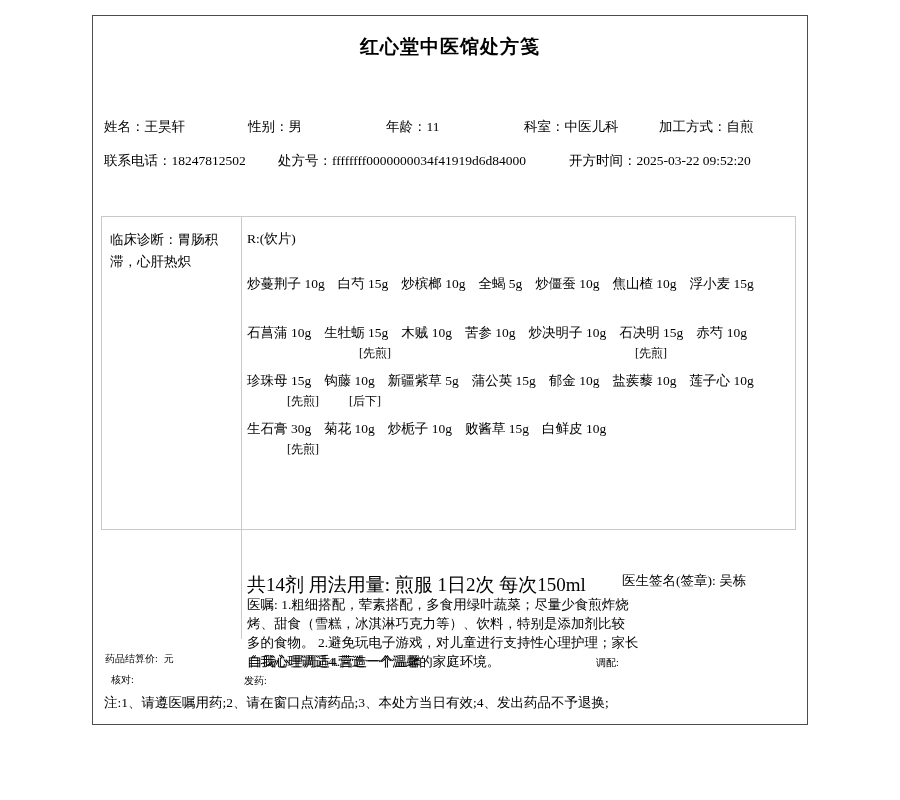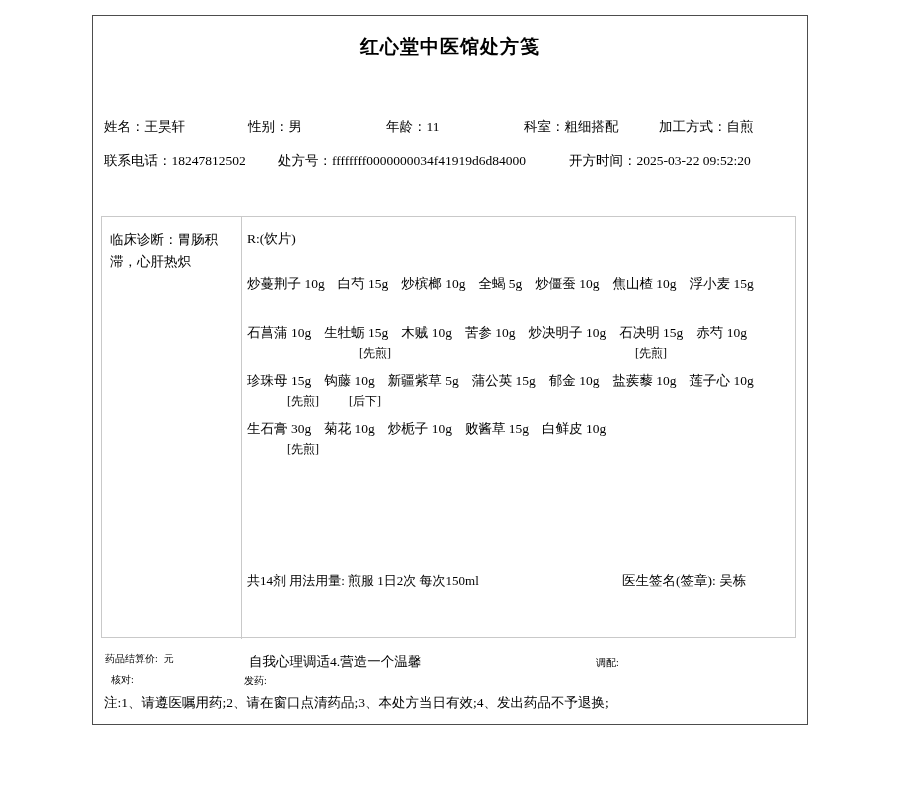--- a/index.html
+++ b/index.html
@@ -11,42 +11,42 @@
   .title {
     position:absolute; top:18px; left:0; width:100%;
     text-align:center; font-size:19px; font-weight:bold; letter-spacing:1px;
   }
   .field { position:absolute; font-size:13.5px; white-space:nowrap; }
   .r1 { top:102px; } .r2 { top:136px; }
   .f-name { left:11px; } .f-sex { left:155px; } .f-age { left:293px; } .f-dept { left:431px; } .f-proc { left:566px; }
   .f-phone { left:11px; } .f-rxno { left:185px; } .f-time { left:476px; }
 
   .rx-box {
-    position:absolute; left:8px; top:200px; width:695px; height:422px;
+    position:absolute; left:8px; top:200px; width:695px; height:314px;
     border:1px solid #c9c9c9; overflow:visible;
   }
   .diag-cell {
     position:absolute; left:0; top:0; width:140px; height:422px;
     border-right:1px solid #c9c9c9; padding:12px 8px 0 8px;
     font-size:13.5px; line-height:22px;
   }
   .rx-header { position:absolute; left:145px; top:13px; font-size:13.5px; }
 
   .herb-row { position:absolute; left:145px; height:20px; font-size:13.5px; white-space:nowrap; }
   .herb { margin-right:13px; }
   .hr0 { top:58px; } .hr1 { top:107px; } .hr2 { top:155px; } .hr3 { top:203px; }
 
   .tag-row { position:absolute; left:145px; width:548px; height:18px; font-size:12px; }
   .tag { position:absolute; top:0; white-space:nowrap;margin-top:43px; }
   .tag-0-0 { left:112px; } .tag-0-1 { left:388px; }
   .tag-1-0 { left:40px; }  .tag-1-1 { left:102px; }
   .tag-2-0 { left:40px; }
   .tr0 { top:85px; } .tr1 { top:133px; } .tr2 { top:181px; }
 
-  .usage-line { position:absolute; left:145px; top:355px; font-size:13px; white-space:nowrap; }
+  .usage-line { position:absolute; left:145px; top:355px; font-size:19px; white-space:nowrap; }
   .doctor-sign { position:absolute; left:520px; top:355px; font-size:13.5px; white-space:nowrap; }
 
   .advice { position:absolute; left:145px; top:378px; width:400px; font-size:13.5px; }
   .advice-line { line-height:19px; white-space:nowrap; }
   .advice-ghost {
     position:absolute; left:147px; top:436px; font-size:13.5px; white-space:nowrap;text-align:right;
   }
 
   .footer-item { position:absolute; font-size:10px; white-space:nowrap; }
   .ft-price { left:12px; top:636px; }
@@ -59,21 +59,21 @@
 </head>
 <body>
 
 <div class="paper">
 
   <div class="title">红心堂中医馆处方笺</div>
 
   <div class="field r1 f-name"><span>姓名：</span><span>王昊轩</span></div>
   <div class="field r1 f-sex"><span>性别：</span><span>男</span></div>
   <div class="field r1 f-age"><span>年龄：</span><span>11</span></div>
-  <div class="field r1 f-dept"><span>科室：</span><span>粗细搭配</span></div>
+  <div class="field r1 f-dept"><span>科室：</span><span>中医儿科</span></div>
   <div class="field r1 f-proc"><span>加工方式：</span><span>自煎</span></div>
 
   <div class="field r2 f-phone"><span>联系电话：</span><span>18247812502</span></div>
   <div class="field r2 f-rxno"><span>处方号：</span><span>ffffffff0000000034f41919d6d84000</span></div>
   <div class="field r2 f-time"><span>开方时间：</span><span>2025-03-22 09:52:20</span></div>
 
   <div class="rx-box">
     <div class="diag-cell"><span>临床诊断：</span><span>胃肠积滞，心肝热炽</span></div>
 
     <div class="rx-header">R:(饮片)</div>
@@ -90,20 +90,26 @@
       </div>
     <div class="herb-row hr2"><span class="herb">珍珠母 15g</span><span class="herb">钩藤 10g</span><span class="herb">新疆紫草 5g</span><span class="herb">蒲公英 15g</span><span class="herb">郁金 10g</span><span class="herb">盐蒺藜 10g</span><span class="herb">莲子心 10g</span></div>
     <div class="tag-row tr2">
         <span class="tag tag-2-0">[先煎]</span>
       </div>
     <div class="herb-row hr3"><span class="herb">生石膏 30g</span><span class="herb">菊花 10g</span><span class="herb">炒栀子 10g</span><span class="herb">败酱草 15g</span><span class="herb">白鲜皮 10g</span></div>
 
     <div class="usage-line">共14剂 用法用量: 煎服 1日2次 每次150ml</div>
     <div class="doctor-sign"><span>医生签名(签章): </span><span>吴栋</span></div>
 
+    <div class="advice">
+        <div class="advice-line">医嘱: 1.粗细搭配，荤素搭配，多食用绿叶蔬菜；尽量少食煎炸烧</div>
+        <div class="advice-line">烤、甜食（雪糕，冰淇淋巧克力等）、饮料，特别是添加剂比较</div>
+        <div class="advice-line">多的食物。 2.避免玩电子游戏，对儿童进行支持性心理护理；家长</div>
+        <div class="advice-line">自我心理调适4.营造一个温馨的家庭环境。</div>
+      </div>
     <div class="advice-ghost">自我心理调适4.营造一个温馨</div>
   </div>
 
   <div class="footer-item ft-price"><span>药品结算价:</span><span class="unit-gap"></span><span>元</span></div>
   <div class="footer-item ft-check">核对:</div>
   <div class="footer-item ft-dispense">发药:</div>
   <div class="footer-item ft-prepare">调配:</div>
   <div class="footer-item ft-note">注:1、请遵医嘱用药;2、请在窗口点清药品;3、本处方当日有效;4、发出药品不予退换;</div>
 
 </div>

